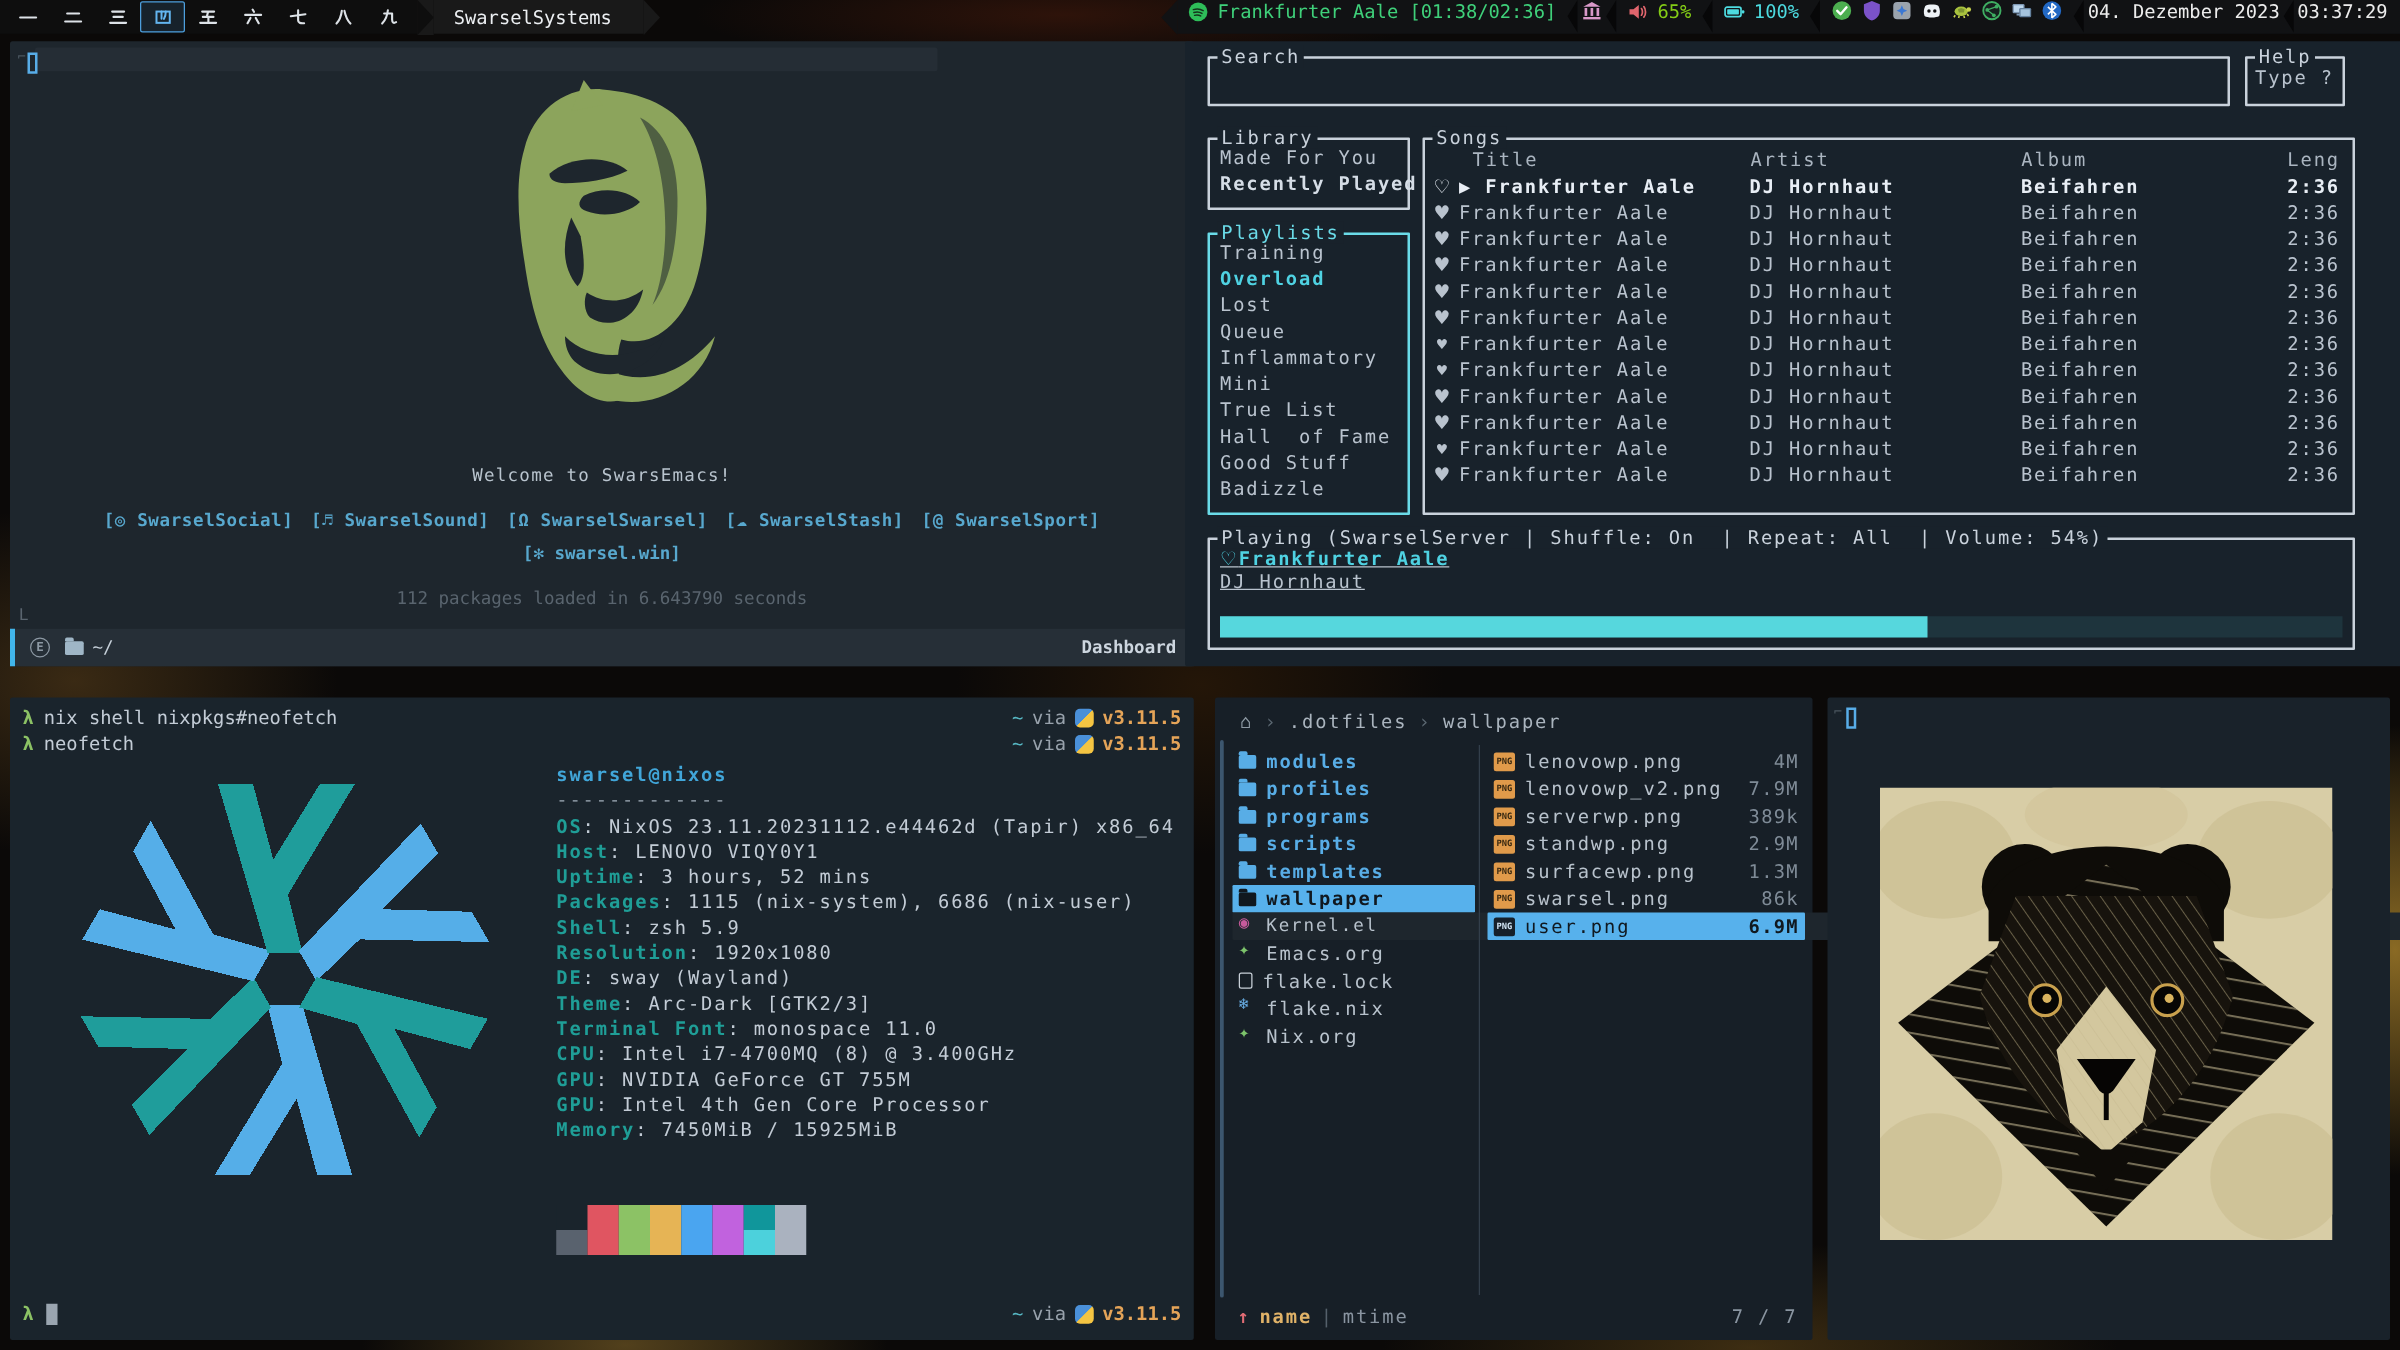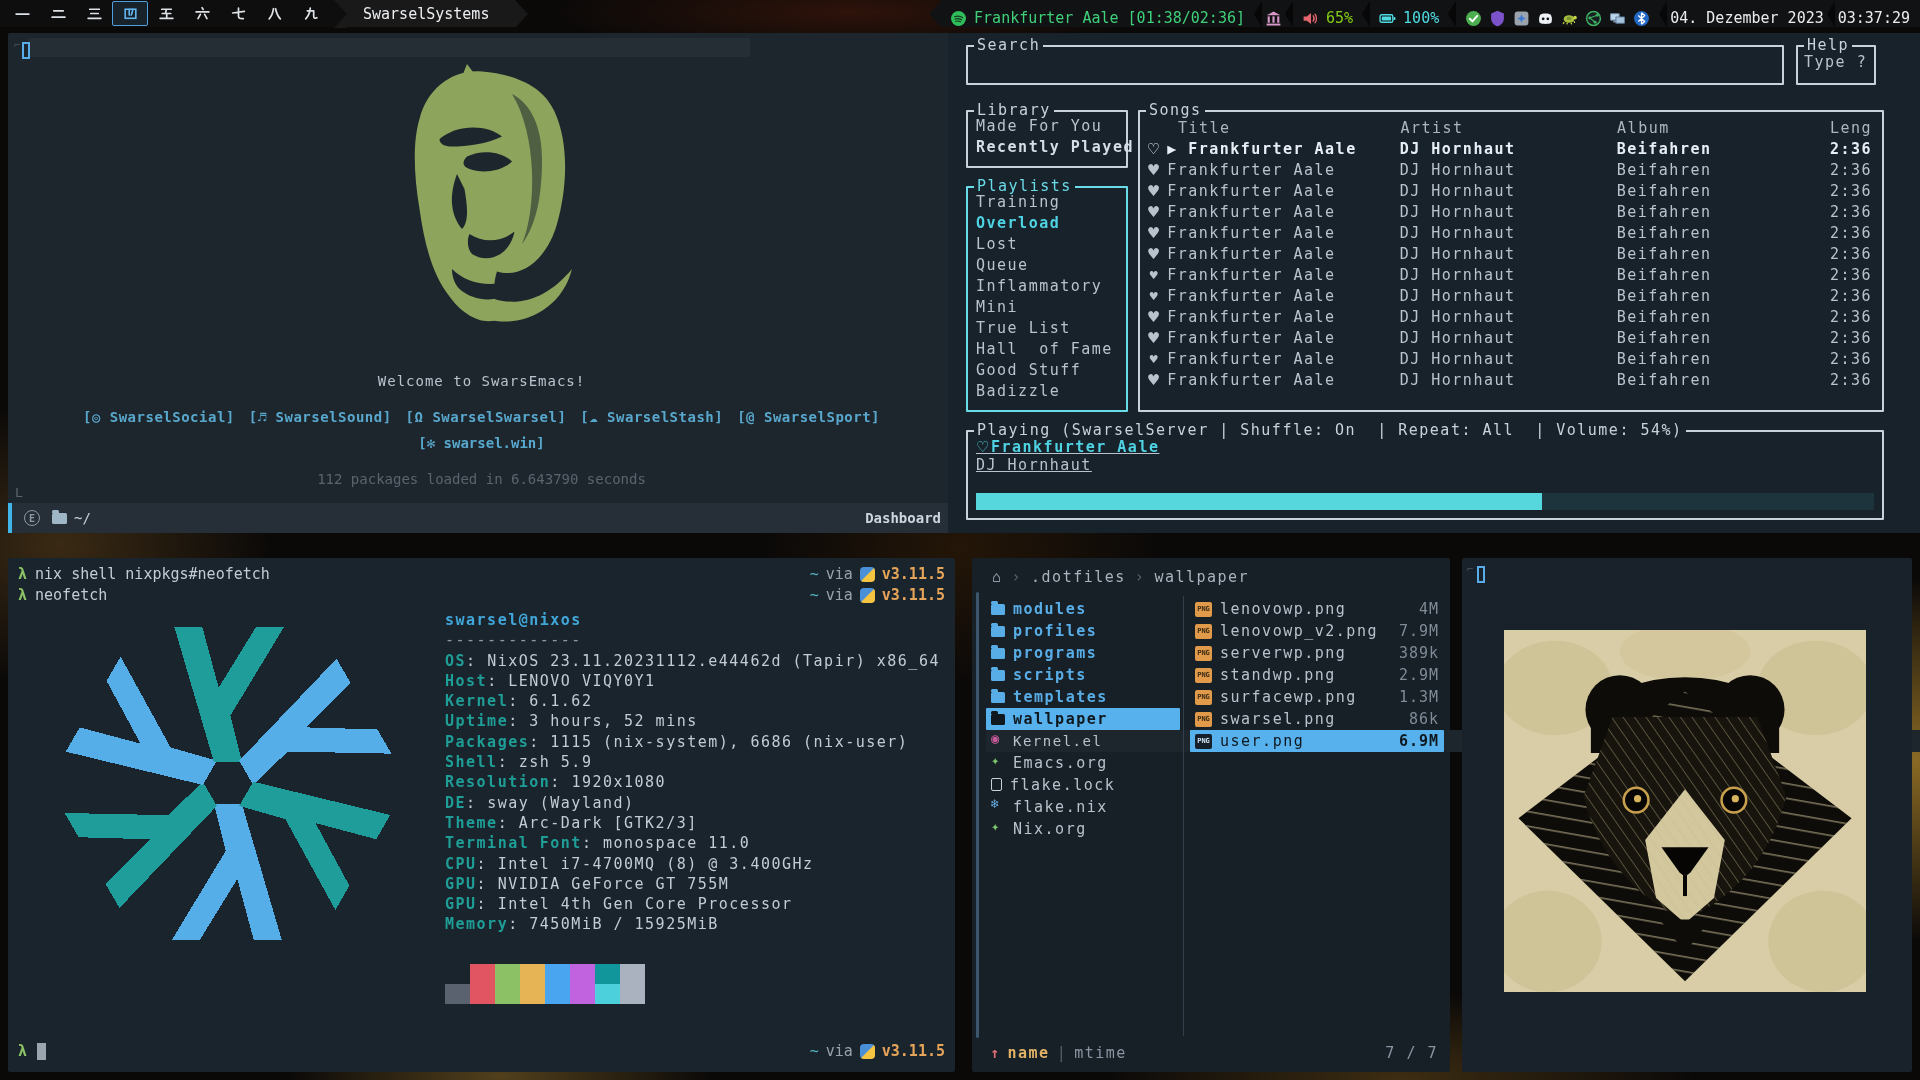--- a/index.html
+++ b/index.html
@@ -18,21 +18,21 @@
   
   .topbar { position:absolute; left:0; top:0; width:1920px; height:27px; display:flex; align-items:stretch; font-size:15px; color:#e3e6e9; }
   .ws-seg { display:flex; align-items:center; background:#0e0e0e; padding:0 6px 0 4px; }
   .ws { width:36px; height:25px; display:flex; align-items:center; justify-content:center; color:#dde2e7; border:1px solid transparent; border-radius:2px; }
   .ws svg { width:17px; height:17px; }
   .ws.active { color:#63b5f0; border-color:#4d9fdd; background:rgba(77,159,221,.14); }
   .arrow-r { width:0; height:0; border-top:14px solid transparent; border-bottom:14px solid transparent; border-left:13px solid #0e0e0e; background:#191919; }
   .title-seg { display:flex; align-items:center; background:#191919; padding:0 26px 0 16px; color:#eceff2; }
   .arrow-r2 { width:0; height:0; border-top:14px solid transparent; border-bottom:14px solid transparent; border-left:13px solid #191919; }
   .bar-spacer { flex:1; }
-  .right-seg { display:flex; align-items:flex-end; background:#111214; padding:0 10px 0 2px; gap:3px; }
+  .right-seg { display:flex; align-items:flex-start; background:#111214; padding:0 10px 0 2px; gap:3px; }
   .arrow-l { width:0; height:0; border-top:14px solid transparent; border-bottom:14px solid transparent; border-right:13px solid #111214; }
   .seg { display:flex; align-items:center; gap:7px; padding:0 6px; }
   .sepchev { width:0; height:0; border-top:13px solid transparent; border-bottom:13px solid transparent; border-right:8px solid #070708; }
   .track-text { color:#3fd07a; }
   .vol-text { color:#84cc16; }
   .bat-text { color:#4ddbe0; }
   .clock { color:#ececec; }
   .bicon { width:17px; height:17px; display:block; }
 
   
@@ -496,21 +496,20 @@
       </g>
     </svg>
 
     <div class="nf-col">
       <div class="nf-title">swarsel@nixos</div>
       <div class="nf-sep">-------------</div>
       <div>
 
       <div><span class="nf-label">OS</span><span class="nf-value">: </span><span class="nf-value">NixOS 23.11.20231112.e44462d (Tapir) x86_64</span></div>
           <div><span class="nf-label">Host</span><span class="nf-value">: </span><span class="nf-value">LENOVO VIQY0Y1</span></div>
-          <div><span class="nf-label">Kernel</span><span class="nf-value">: </span><span class="nf-value">6.1.62</span></div>
           <div><span class="nf-label">Uptime</span><span class="nf-value">: </span><span class="nf-value">3 hours, 52 mins</span></div>
           <div><span class="nf-label">Packages</span><span class="nf-value">: </span><span class="nf-value">1115 (nix-system), 6686 (nix-user)</span></div>
           <div><span class="nf-label">Shell</span><span class="nf-value">: </span><span class="nf-value">zsh 5.9</span></div>
           <div><span class="nf-label">Resolution</span><span class="nf-value">: </span><span class="nf-value">1920x1080</span></div>
           <div><span class="nf-label">DE</span><span class="nf-value">: </span><span class="nf-value">sway (Wayland)</span></div>
           <div><span class="nf-label">Theme</span><span class="nf-value">: </span><span class="nf-value">Arc-Dark [GTK2/3]</span></div>
           <div><span class="nf-label">Terminal Font</span><span class="nf-value">: </span><span class="nf-value">monospace 11.0</span></div>
           <div><span class="nf-label">CPU</span><span class="nf-value">: </span><span class="nf-value">Intel i7-4700MQ (8) @ 3.400GHz</span></div>
           <div><span class="nf-label">GPU</span><span class="nf-value">: </span><span class="nf-value">NVIDIA GeForce GT 755M</span></div>
           <div><span class="nf-label">GPU</span><span class="nf-value">: </span><span class="nf-value">Intel 4th Gen Core Processor</span></div>

